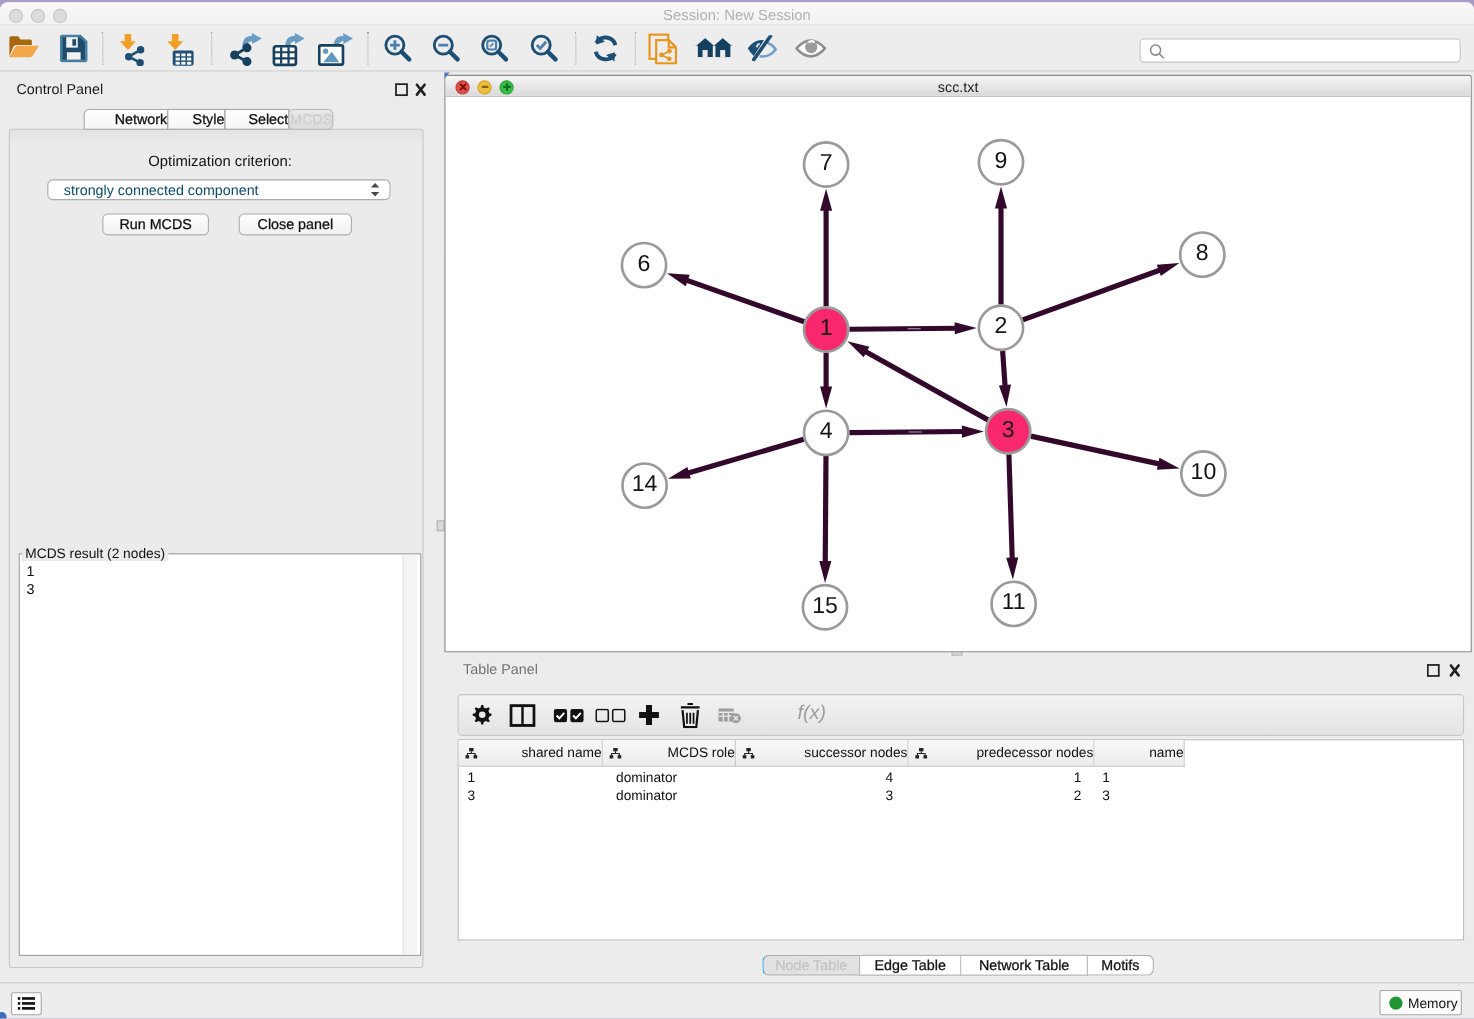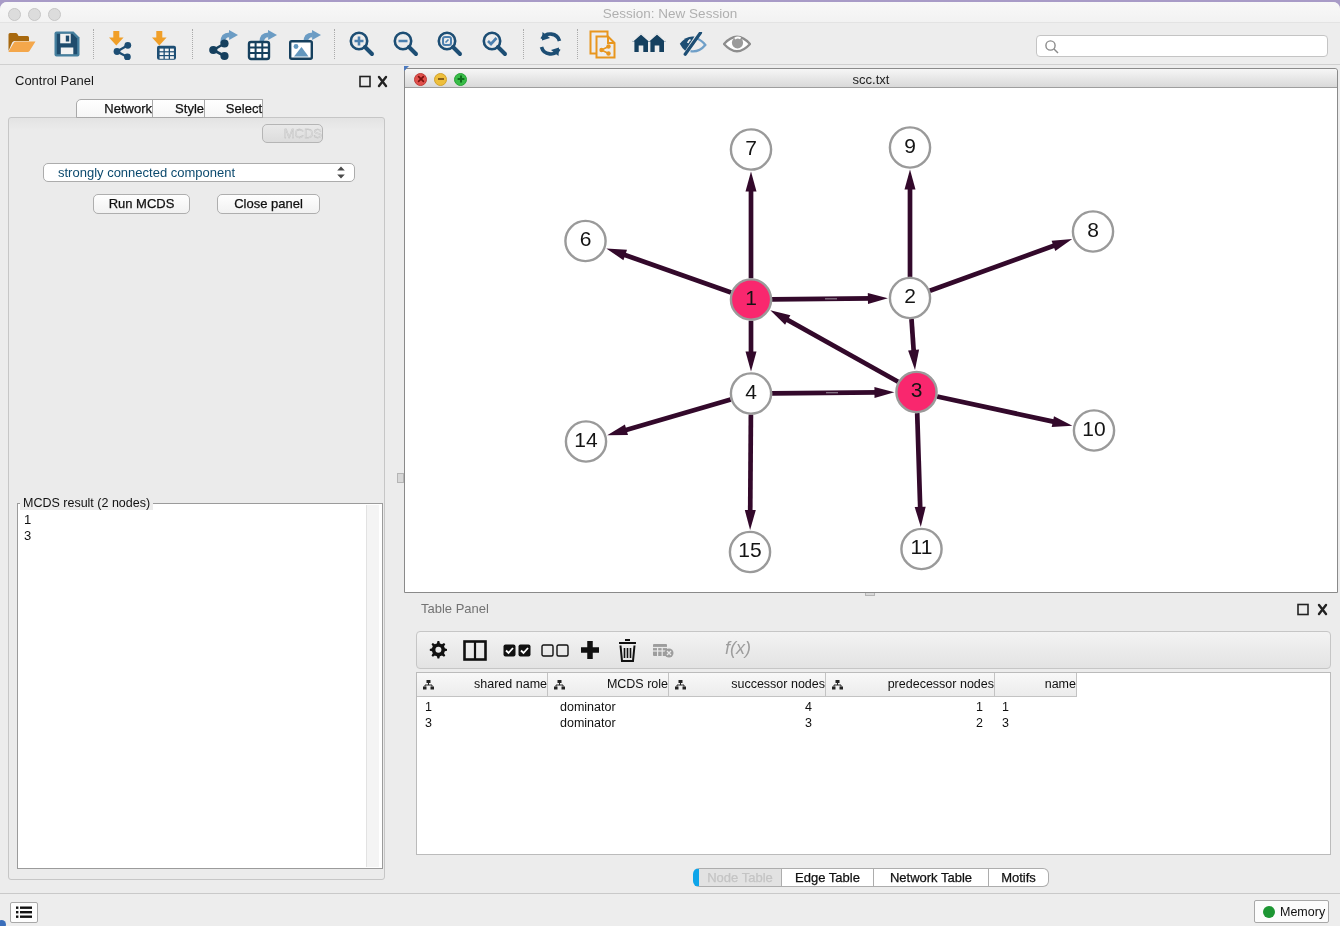--- a/index.html
+++ b/index.html
@@ -209,21 +209,22 @@
 
   <div class="cp-title">Control Panel</div>
   <svg class="abs" style="left:359px;top:73px" width="30" height="13" viewBox="0 0 30 13">
       <rect x="1" y="1.5" width="10" height="10" fill="none" stroke="#222" stroke-width="1.6"></rect>
       <path d="M20 2 L27 11 M27 2 L20 11" stroke="#222" stroke-width="2.4" stroke-linecap="round"></path>
     </svg>
   <div class="tabpane"></div>
   <div class="tab" style="left:76px;width:77px;border-radius:5px 0 0 0;">Network</div>
   <div class="tab" style="left:152px;width:53px;">Style</div>
   <div class="tab" style="left:204px;width:59px;">Select</div>
-  <div class="tab" style="left:262px;width:61px;background:linear-gradient(#e9e9e9,#dcdcdc);color:#e2e2e2;-webkit-text-stroke:0.3px #b5b5b5;border-radius:5px;border-color:#b5b5b5;margin-top:25px;">MCDS</div>
+  <div class="tab" style="left:262px;width:41px;background:linear-gradient(#e9e9e9,#dcdcdc);color:#e2e2e2;-webkit-text-stroke:0.3px #b5b5b5;border-radius:5px;border-color:#b5b5b5;">MCDS</div>
+  <div class="abs" style="left:0;top:137px;width:400px;text-align:center;font-size:13.5px;color:#111;">Optimization criterion:</div>
   <div class="combo">strongly connected component
     <svg width="12" height="15" style="position:absolute;right:7px;top:1px" viewBox="0 0 12 15">
         <path d="M2.2 5.5 L6 1.4 L9.8 5.5 Z M2.2 9.5 L6 13.6 L9.8 9.5 Z" fill="#4a4a4a"></path>
       </svg>
   </div>
   <div class="btn" style="left:93px;width:97px;">Run MCDS</div>
   <div class="btn" style="left:217px;width:103px;">Close panel</div>
   <div class="mcdsbox">
     <div class="abs" style="left:6px;top:8px;font-size:13px;color:#111;line-height:16px;">1<br>3</div>
     <div class="abs" style="right:3px;top:1px;width:13px;height:362px;background:#f4f4f4;border-left:1px solid #e2e2e2;"></div>
@@ -414,21 +415,21 @@
     <div class="td" style="left:252px;top:26px;width:143px;text-align:right;">4</div>
     <div class="td" style="left:409px;top:26px;width:157px;text-align:right;">1</div>
     <div class="td" style="left:585px;top:26px;">1</div>
     <div class="td" style="left:8px;top:42px;">3</div>
     <div class="td" style="left:143px;top:42px;">dominator</div>
     <div class="td" style="left:252px;top:42px;width:143px;text-align:right;">3</div>
     <div class="td" style="left:409px;top:42px;width:157px;text-align:right;">2</div>
     <div class="td" style="left:585px;top:42px;">3</div>
   </div>
 
-  <div class="seg" style="left:693px;width:89px;border-left:6px solid #0ea5e9;border-radius:6px 0 0 6px;background:#e2e2e2;color:#c4c4c4;">Node Table</div>
+  <div class="seg" style="left:693px;width:89px;border-left:1px solid #0ea5e9;border-radius:6px 0 0 6px;background:#e2e2e2;color:#c4c4c4;">Node Table</div>
   <div class="seg" style="left:782px;width:92px;">Edge Table</div>
   <div class="seg" style="left:874px;width:115px;">Network Table</div>
   <div class="seg" style="left:989px;width:60px;border-radius:0 6px 6px 0;">Motifs</div>
 
   <div class="statusbar">
     <div class="abs" style="left:10px;top:8px;width:28px;height:21px;background:#fdfdfd;border:1px solid #a8a8a8;border-radius:2px;">
       <svg width="16" height="13" style="position:absolute;left:5px;top:3px" viewBox="0 0 16 13">
           <g fill="#111">
             <rect x="0" y="0.5" width="2.4" height="2.4"></rect>
             <rect x="4" y="0.5" width="12" height="2.4"></rect>

